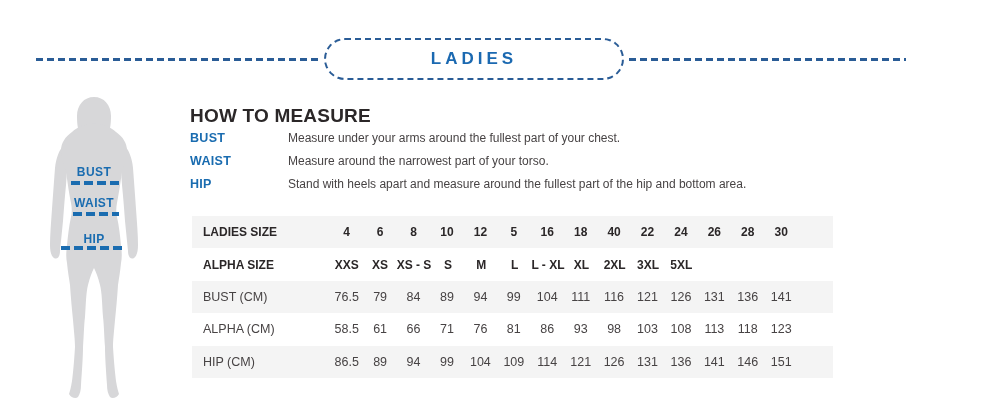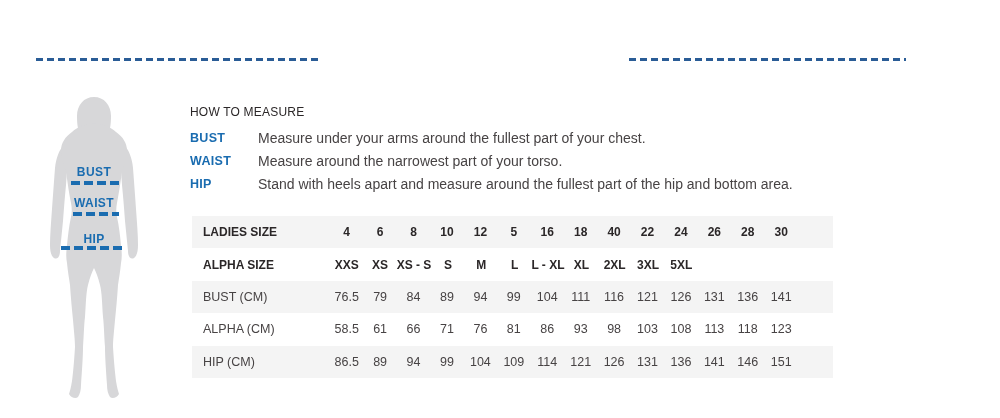--- a/index.html
+++ b/index.html
@@ -31,43 +31,46 @@
   .figure-wrap svg{display:block;}
   .fig-label{position:absolute;width:112px;text-align:center;font-size:12px;font-weight:bold;
              color:var(--accent_blue);letter-spacing:.4px;left:38px;}
   .fig-line{position:absolute;height:4px;
             background:repeating-linear-gradient(90deg,var(--accent_blue) 0 9px,transparent 9px 13px);}
   .fl-bust{top:165px;}  .ln-bust{left:71px;top:181px;width:50px;}
   .fl-waist{top:196px;} .ln-waist{left:73px;top:212px;width:46px;}
   .fl-hip{top:232px;}   .ln-hip{left:61px;top:246px;width:64px;}
 
   
-  .htm-title{position:absolute;left:190px;top:105px;font-size:12px;font-weight:normal;
+  .htm-title{position:absolute;left:190px;top:105px;font-size:19px;font-weight:bold;
              color:var(--text_dark);letter-spacing:.2px;}
   .htm-row{position:absolute;left:190px;width:720px;height:17px;display:flex;align-items:center;}
   .htm-row .lbl{width:68px;font-size:12.5px;font-weight:bold;color:var(--accent_blue);letter-spacing:.3px;}
-  .htm-row .txt{font-size:14px;color:var(--text_body);}
+  .htm-row .txt{font-size:12px;color:var(--text_body);margin-left:30px;}
   .htm-r0{top:129px;} .htm-r1{top:152px;} .htm-r2{top:175px;}
 
   
   .size-table{position:absolute;left:192px;top:216px;width:641px;}
   .trow{display:flex;align-items:center;height:32.4px;}
   .trow.shaded{background:var(--row_shade);}
   .tlabel{width:138px;padding-left:11px;font-size:12.5px;color:var(--text_body);white-space:nowrap;}
   .trow.bold .tlabel{font-weight:bold;font-size:12px;color:var(--text_dark);}
   .tcell{flex:1;text-align:center;font-size:12.5px;color:var(--text_body);white-space:nowrap;}
   .trow.bold .tcell{font-weight:bold;font-size:12px;color:var(--text_dark);}
   .tspacer{width:35px;}
 </style>
 </head>
 <body>
 
 <div class="canvas">
 
   <div class="hline left"></div>
+  <div class="pill">
+    <span class="title">LADIES</span>
+  </div>
   <div class="hline right"></div>
 
   <div class="figure-wrap">
     <svg width="112" height="305" viewBox="0 0 112 305">
       <g fill="var(--silhouette_gray)">
 
         <path d="M56,2 C46,2 39,10 39,21 C39,30 40,36 43,40 C39,47 37,53 36,60 C35,65 34,68 33,71 C38,74 44,74 47,71 C46,64 45,56 46,50 C52,54 60,54 66,50 C67,56 66,64 65,71 C68,74 74,74 79,71 C78,68 77,65 76,60 C75,53 73,47 69,40 C72,36 73,30 73,21 C73,10 66,2 56,2 Z"></path>
 
         <path d="M26,50 C21,55 18,63 17,73 C16,86 15,100 14,114 C13,128 12,140 12,150 C12,156 13,161 16,163 C19,165 22,162 22,156 C23,146 24,136 25,126 C26,112 27,100 28,90 C29,80 29,68 28,60 C28,55 27,51 26,50 Z"></path>
         <path d="M86,50 C91,55 94,63 95,73 C96,86 97,100 98,114 C99,128 100,140 100,150 C100,156 99,161 96,163 C93,165 90,162 90,156 C89,146 88,136 87,126 C86,112 85,100 84,90 C83,80 83,68 84,60 C84,55 85,51 86,50 Z"></path>

